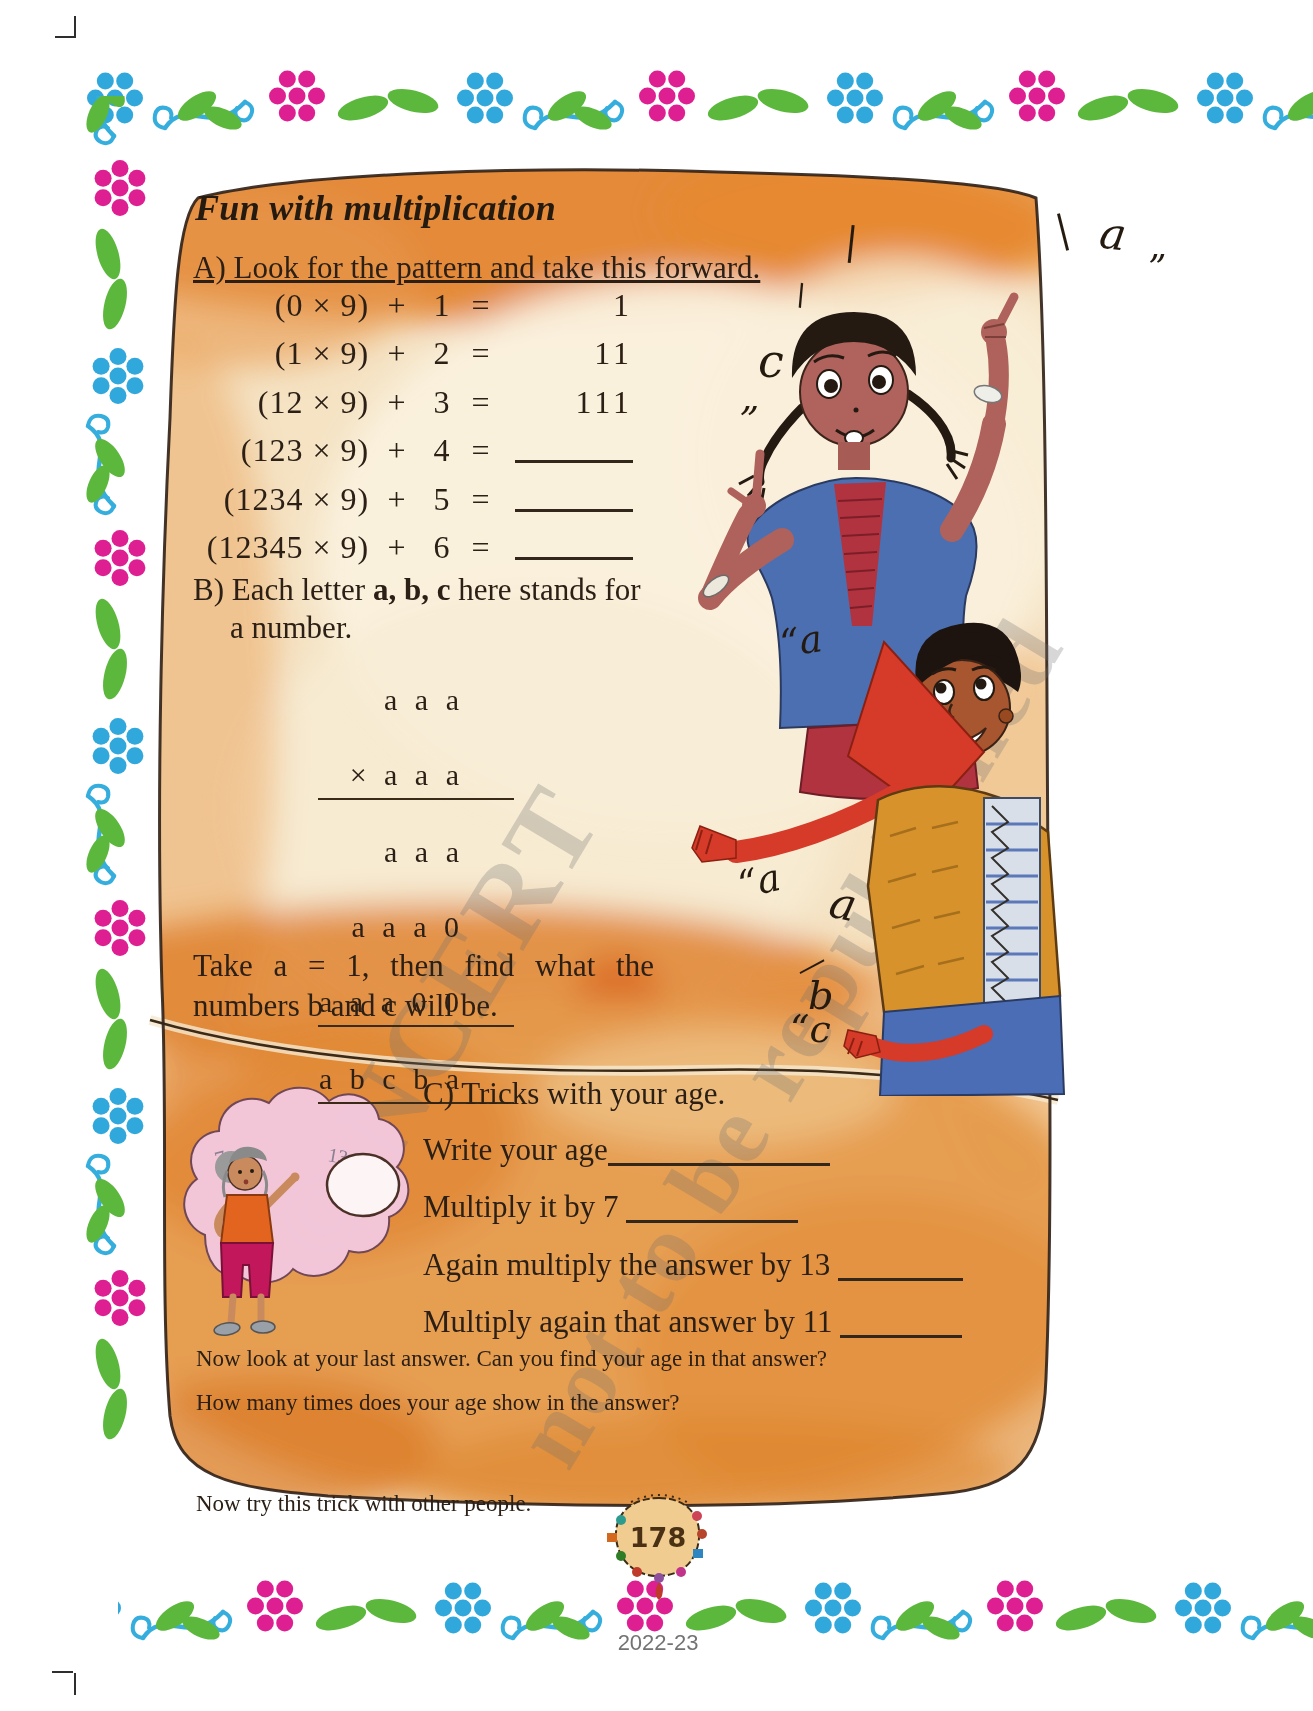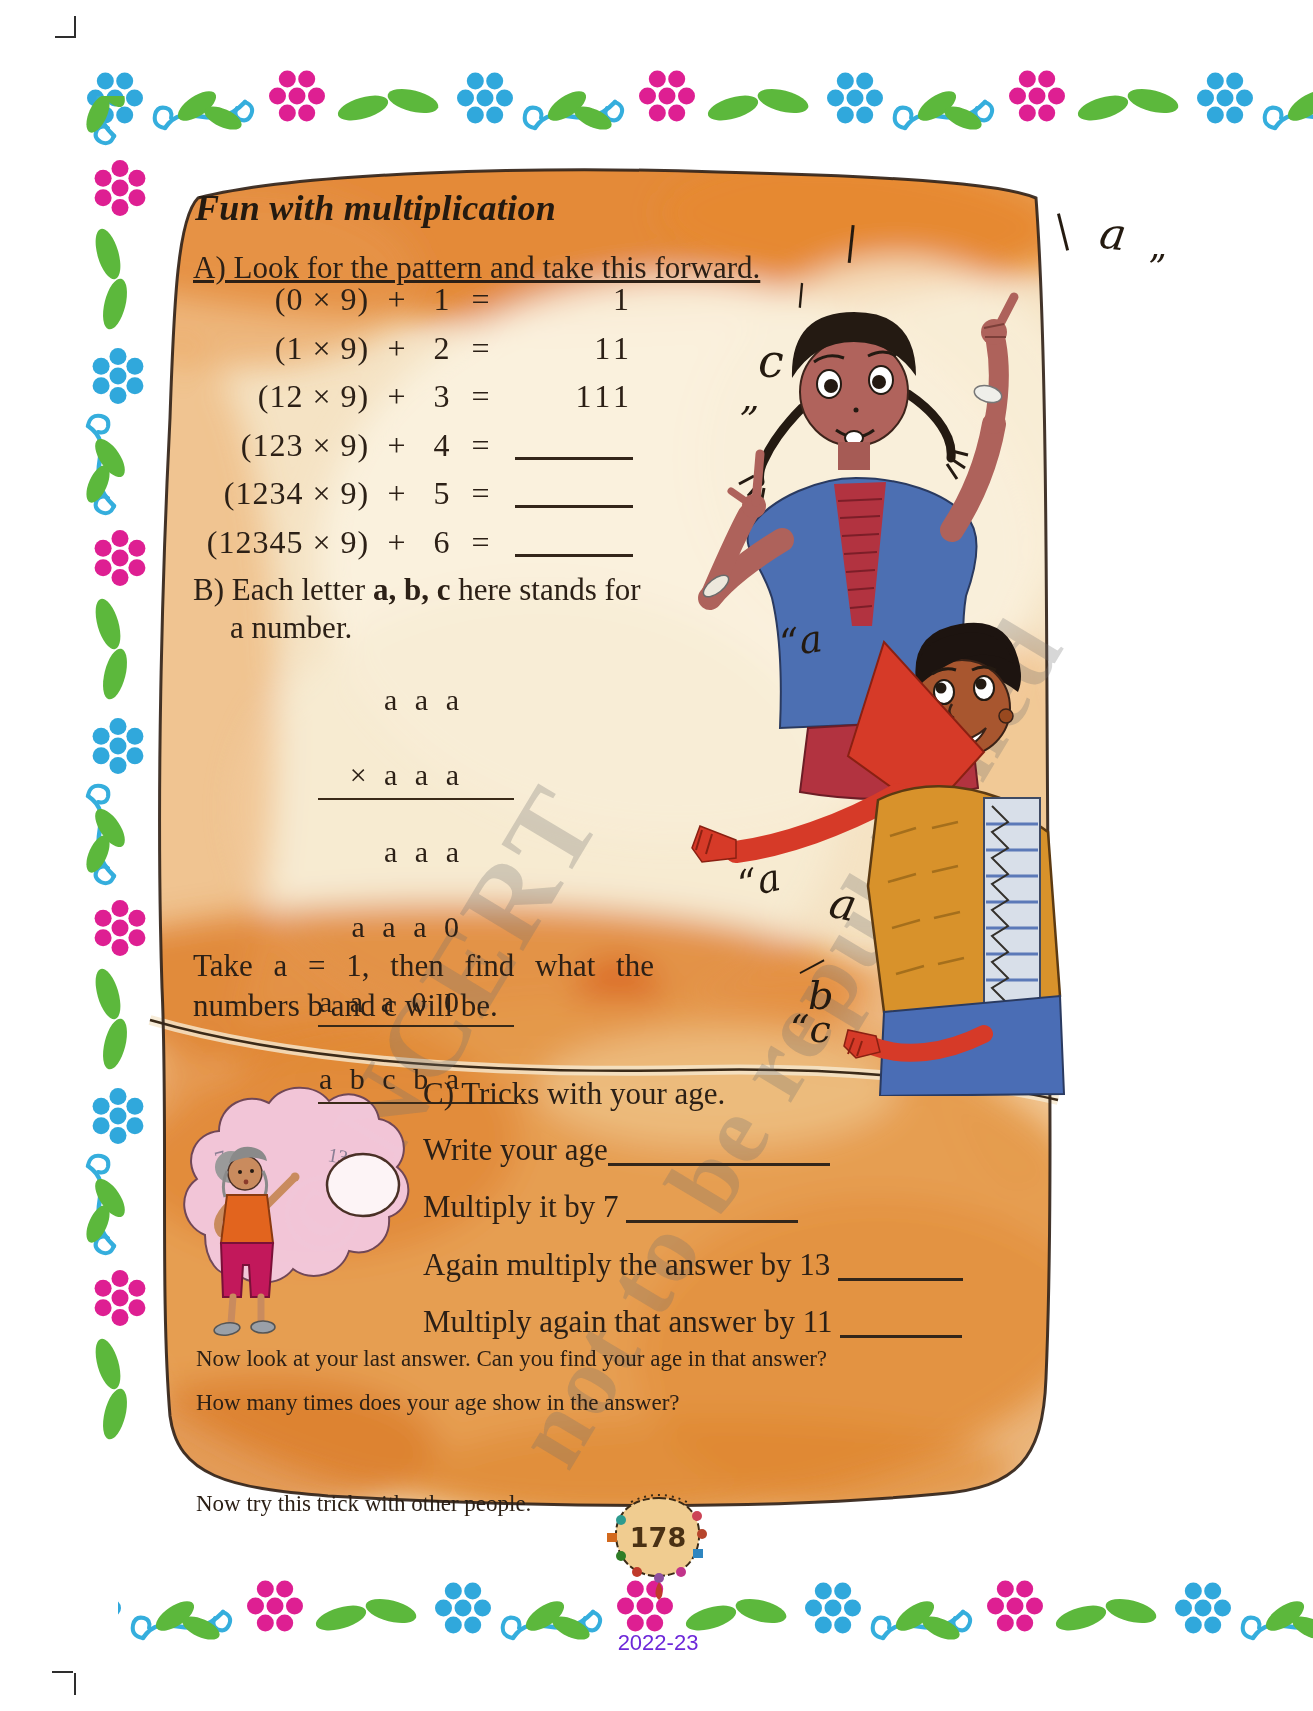--- a/index.html
+++ b/index.html
@@ -18,40 +18,40 @@
   
   .wm{font-family:"Liberation Serif", serif;color:#6f6f6f;opacity:.28;white-space:nowrap;
       transform-origin:0 50%;z-index:3;font-weight:bold;letter-spacing:4px;}
   #wm1{left:300px;top:1185px;font-size:112px;transform:rotate(-59deg);}
   #wm2{left:540px;top:1400px;font-size:98px;transform:rotate(-59deg);}
   
   .txt{z-index:5;line-height:1.15;}
   .page-title{left:195px;top:188px;font-size:36px;font-weight:bold;font-style:italic;letter-spacing:.3px;color:#241a10;text-align:center;}
   .sec-a-label{left:193px;top:250px;font-size:31px;text-decoration:underline;}
   .equations{left:193px;top:281px;width:440px;font-size:32px;}
-  .eq-row{display:flex;height:48.5px;align-items:flex-start;margin-left:10px;}
+  .eq-row{display:flex;height:48.5px;align-items:center;margin-left:10px;}
   .eq-lhs{width:170px;text-align:right;letter-spacing:1px;}
   .eq-op{width:56px;text-align:center;}
   .eq-add{width:36px;text-align:center;}
   .eq-eq{width:44px;text-align:center;}
   .eq-res{width:134px;text-align:right;letter-spacing:4px;}
   .blank{display:inline-block;width:118px;border-bottom:3px solid #33261a;height:30px;}
   .sec-b-label{left:193px;top:572px;font-size:31px;}
   .sec-b-line2{left:230px;top:610px;font-size:31px;}
   .bwork{left:318px;top:648px;width:196px;font-size:30px;z-index:5;}
   .bwork .row{height:47px;line-height:47px;text-align:right;padding-right:50px;letter-spacing:5px;margin-top:28px;}
   .bwork .rule{border-top:2px solid #3a2a18;height:0;}
   .note1{left:193px;top:948px;font-size:31px;word-spacing:13px;white-space:nowrap;}
   .note2{left:193px;top:988px;font-size:31px;}
   .sec-c-label{left:423px;top:1076px;font-size:31px;}
   .step{font-size:31px;white-space:nowrap;}
   .ul{display:inline-block;border-bottom:3px solid #33261a;transform:translateY(6px);}
   .closing{left:196px;font-size:23px;white-space:nowrap;}
   .footer-year{left:593px;top:1630px;width:130px;text-align:center;
-               font-family:"Liberation Sans", sans-serif;font-size:22px;color:#6d28d9;z-index:6;}
+               font-family:"Liberation Sans", sans-serif;font-size:22px;color:#737373;z-index:6;}
   
   .gl{font-family:"DejaVu Serif", serif;font-style:italic;color:#241a10;z-index:6;line-height:1;}
   svg{display:block;}
 </style>
 </head>
 <body>
 
 <svg width="0" height="0" style="position:absolute" aria-hidden="true">
   <defs>
     <g id="flowerB">

